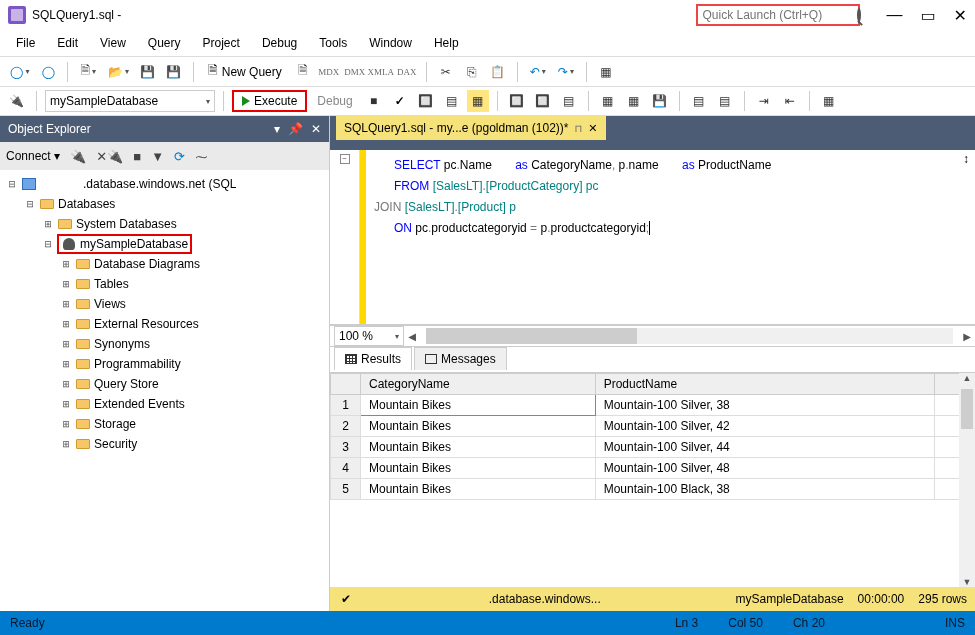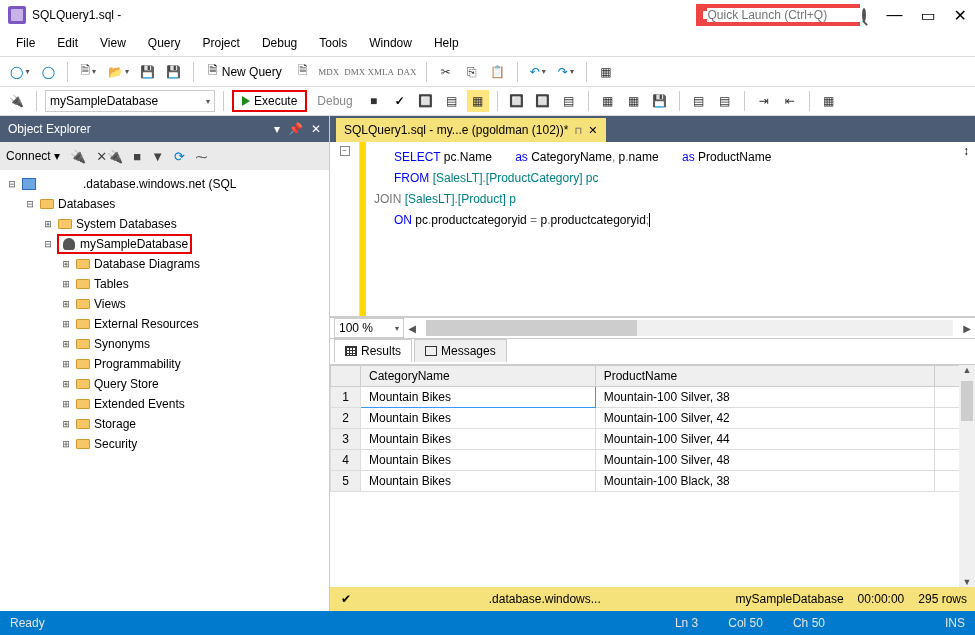--- a/index.html
+++ b/index.html
@@ -2,21 +2,21 @@
 <html><head>
 <meta charset="utf-8">
 <style>
 * { margin: 0; padding: 0; box-sizing: border-box; font-family: "Segoe UI", Tahoma, sans-serif; font-size: 12px; }
 body { width: 975px; height: 635px; background: #fff; display: flex; flex-direction: column; overflow: hidden; }
 
 
 .titlebar { height: 30px; display: flex; align-items: center; padding: 0 8px; background: #fff; gap: 6px; }
 .titlebar .app-icon { width: 18px; height: 18px; background: #7d57c1; border-radius: 2px; position: relative; }
 .titlebar .app-icon::after { content: ""; position: absolute; inset: 3px; background: #c8b3e8; border-radius: 1px; }
-.titlebar .quicklaunch { margin-left: auto; display: flex; align-items: center; border: 7px solid #ef4444; height: 22px; width: 164px; padding: 0 4px; }
+.titlebar .quicklaunch { margin-left: auto; display: flex; align-items: center; border: 2px solid #ef4444; height: 22px; width: 164px; padding: 0 4px; }
 .titlebar .quicklaunch input { border: none; outline: none; flex: 1; font-size: 12px; }
 .titlebar .search-icon { width: 14px; height: 14px; border: 2px solid #555; border-radius: 50%; position: relative; }
 .titlebar .search-icon::after { content: ""; position: absolute; width: 6px; height: 2px; background: #555; bottom: -4px; right: -4px; transform: rotate(45deg); }
 .titlebar .wincontrols { display: flex; gap: 18px; margin-left: 20px; }
 .titlebar .wincontrols span { font-size: 16px; cursor: pointer; }
 
 
 .menubar { height: 26px; display: flex; align-items: center; padding: 0 6px; gap: 2px; }
 .menubar .menu-item { padding: 3px 10px; cursor: pointer; }
 
@@ -50,21 +50,21 @@
 .expander { width: 12px; font-size: 9px; color: #555; text-align: center; }
 .ticon { width: 16px; height: 14px; display: inline-flex; align-items: center; justify-content: center; }
 .folder { width: 14px; height: 10px; background: #f6c667; border: 1px solid #cf9a2f; border-radius: 1px; }
 .dbicon { width: 12px; height: 12px; background: #555; border-radius: 50% 50% 30% 30%; }
 .serv-icon { width: 14px; height: 12px; background: #6ea5e6; border: 1px solid #2c6db5; }
 .tree-text { font-size: 12px; }
 .red-box { border: 2px solid #e60000; padding: 1px 2px; }
 
 
 .editor-area { flex: 1; display: flex; flex-direction: column; background: #fff; }
-.tab-strip { height: 26px; background: #4b5c74; display: flex; align-items: flex-end; padding-left: 6px; }
+.tab-strip { height: 34px; background: #4b5c74; display: flex; align-items: flex-start; padding-left: 6px; }
 .doc-tab { height: 24px; background: #f6e27a; padding: 3px 8px; display: flex; align-items: center; gap: 6px; font-size: 12px; }
 .doc-tab .close-x { font-size: 11px; cursor: pointer; }
 .doc-tab .pin { font-size: 10px; color: #666; }
 
 .code-pane { flex: 0 0 175px; display: flex; background: #fff; position: relative; border-bottom: 1px solid #ccc; }
 .gutter { width: 30px; border-right: 1px solid #ddd; background: #fff; display: flex; align-items: flex-start; justify-content: center; padding-top: 4px; }
 .gutter .collapse-box { width: 10px; height: 10px; border: 1px solid #888; font-size: 8px; line-height: 8px; text-align: center; color: #555; }
 .yellow-strip { width: 6px; background: #ffd800; }
 .code { flex: 1; padding: 4px 8px; font-family: "Consolas", monospace; font-size: 14px; line-height: 20px; white-space: pre; overflow: auto; }
 .kw { color: #0000ff; margin-left: 20px; }
@@ -92,21 +92,21 @@
 .results-grid td.rownum { background: #efefef; width: 30px; text-align: center; }
 .results-grid td.sel { border: 1px solid #3399ff; }
 .rs-scroll { position: absolute; right: 0; top: 0; bottom: 0; width: 16px; background: #f0f0f0; }
 .rs-scroll .thumb { position: absolute; left: 2px; right: 2px; top: 16px; height: 40px; background: #cdcdcd; }
 
 .yellow-status { height: 24px; background: #f6e27a; display: flex; align-items: center; padding: 0 8px; gap: 14px; font-size: 12px; }
 .yellow-status span { white-space: nowrap; }
 .yellow-status .spacer { flex: 1; }
 
 
-.statusbar { height: 24px; background: #007acc; color: #e5e5e5; display: flex; align-items: center; padding: 0 10px; font-size: 12px; gap: 30px; }
+.statusbar { height: 24px; background: #007acc; color: #0f172a; display: flex; align-items: center; padding: 0 10px; font-size: 12px; gap: 30px; }
 .statusbar .spacer { flex: 1; }
 
 .icon-txt { font-family: Liberation Serif, serif; font-size: 9px; color: #6a6a6a; }
 </style>
 </head>
 <body>
 
 <div class="titlebar">
   <span class="app-icon"></span>
   <span>SQLQuery1.sql -</span>
@@ -430,16 +430,16 @@
       <span>295 rows</span>
     </div>
   </div>
 </div>
 
 <div class="statusbar">
   <span>Ready</span>
   <span class="spacer"></span>
   <span>Ln 3</span>
   <span>Col 50</span>
-  <span>Ch 50</span>
+  <span>Ch 20</span>
   <span style="width:60px"></span>
   <span>INS</span>
 </div>
 
 </body></html>

